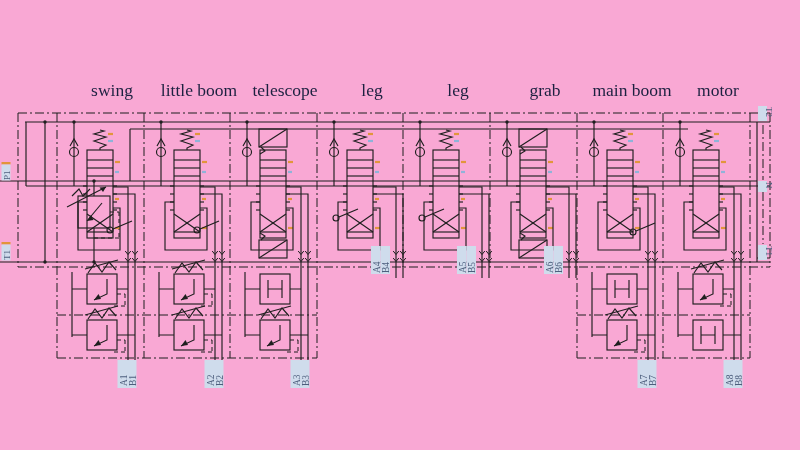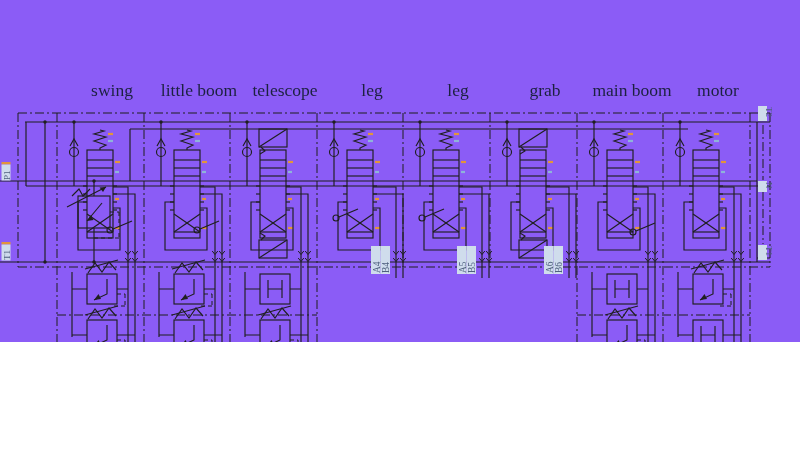--- a/index.html
+++ b/index.html
@@ -1,17 +1,17 @@
 <!DOCTYPE html>
 <html style="--line: #1f1f1f; --title: #1c2140; --port_label: #4d5e7d; --highlight: #cfdcec; --tick_orange: #e2953b; --tick_blue: #8fb3d9;"><head>
 <meta charset="utf-8">
 <title>schematic</title>
 <style>
   html,body{margin:0;padding:0;background:#ffffff;}
-  .stage{width:800px;height:342px;position:relative;background:#8b5cf6;overflow:hidden;text-align:right;}
+  .stage{width:800px;height:450px;position:relative;background:#f9a8d4;overflow:hidden;text-align:right;}
   svg{display:block;}
   .ln{stroke:var(--line,#1f1f1f);stroke-width:1.15;fill:none;}
   .lnthin{stroke:var(--line,#1f1f1f);stroke-width:1;fill:none;}
   .dd{stroke:var(--line,#1f1f1f);stroke-width:1;fill:none;stroke-dasharray:9 3 2 3;}
   .dsh{stroke:var(--line,#1f1f1f);stroke-width:1;fill:none;stroke-dasharray:4 3;}
   .fil{fill:var(--line,#1f1f1f);stroke:none;}
   .dot{fill:var(--line,#1f1f1f);stroke:none;}
   .title{fill:var(--title,#1c2140);font:17.5px "Liberation Serif",serif;}
   .plabel{fill:var(--port_label,#4d5e7d);font:9.5px "Liberation Serif",serif;}
   .elabel{fill:var(--port_label,#4d5e7d);font:9px "Liberation Serif",serif;}

